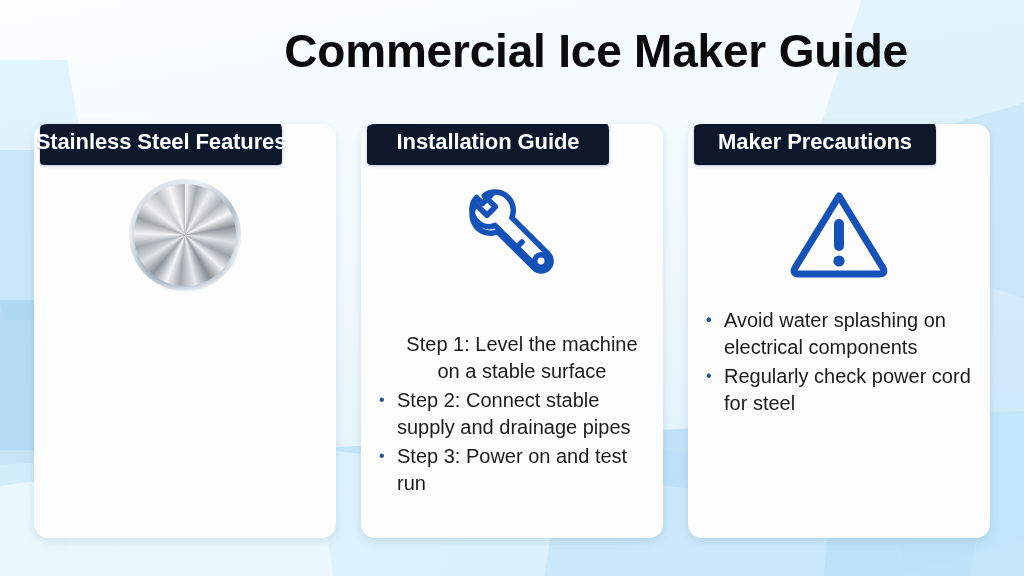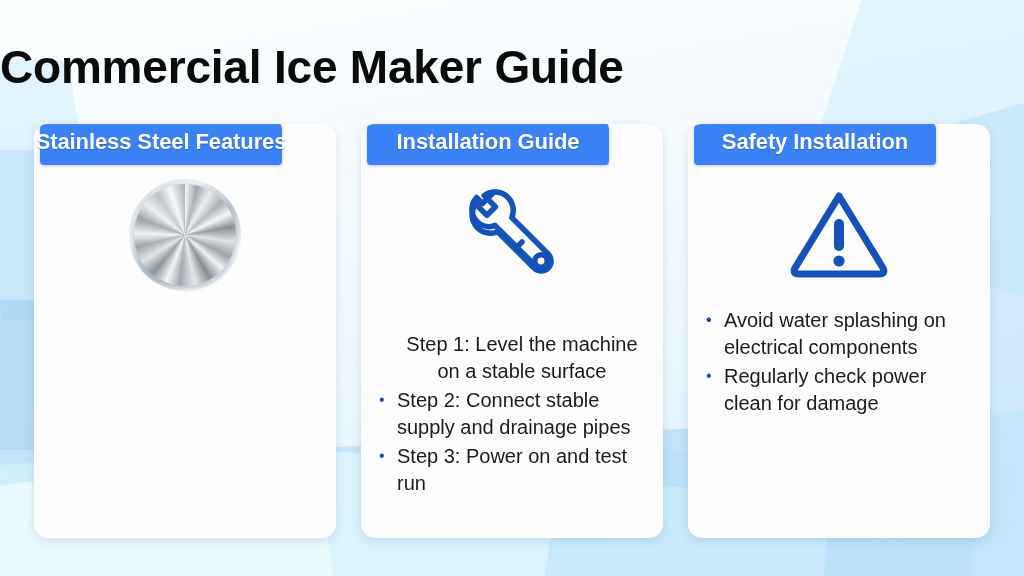--- a/index.html
+++ b/index.html
@@ -78,23 +78,23 @@
   .facet-i {
     right: 60px; bottom: -150px;
     width: 420px; height: 260px;
     background: rgba(186,224,247,0.5);
     transform: rotate(9deg);
   }
 
   
   #title {
     position: absolute;
-    left: 0; top: 40px;
+    left: 0; top: 24px;
     width: 908px;
-    text-align: left;
+    text-align: right;
     font-size: 46px;
     font-weight: bold;
     color: #0b0b0b;
     letter-spacing: -0.2px;
     font-family: "Liberation Sans Narrow", "Liberation Sans", sans-serif;
     font-stretch: condensed;
     white-space: nowrap;
     z-index: 5;
   }
 
@@ -113,21 +113,21 @@
   #card-1 { left: 34px; }
   #card-2 { left: 361px; }
   #card-3 { left: 688px; }
 
   .card-header {
     position: absolute;
     left: 6px;
     top: -6px;
     width: 242px;
     height: 47px;
-    background: #3b82f6;
+    background: #0f172a;
     border-radius: 12px 12px 4px 4px;
     display: flex;
     align-items: center;
     justify-content: center;
     box-shadow: 0 1px 3px rgba(20, 60, 140, 0.3);
   }
   .card-header-text {
     color: #ffffff;
     font-size: 22px;
     font-weight: bold;
@@ -283,39 +283,39 @@
         <li class="bullet-item hang-item">
           <span class="dot">•</span>
           <span>Step 3: Power on and test run</span>
         </li>
       </ul>
     </div>
   </div>
 
   <div class="card" id="card-3">
     <div class="card-header">
-      <span class="card-header-text">Safety Installation</span>
+      <span class="card-header-text">Maker Precautions</span>
     </div>
     <div class="card-icon">
       <svg width="106" height="96" viewBox="0 0 106 96">
         <path d="M53 9 L97 81 Q100 87 93 87 L13 87 Q6 87 9 81 Z" fill="none" stroke="#1452b8" stroke-width="7" stroke-linejoin="round"></path>
         <rect x="48" y="32" width="10" height="32" rx="5" fill="#1452b8"></rect>
         <circle cx="53" cy="74" r="5.6" fill="#1452b8"></circle>
       </svg>
     </div>
     <div class="card-body" id="body-3">
       <ul class="bullet-list">
         <li class="bullet-item hang-item">
           <span class="dot">•</span>
         </li>
         <li class="bullet-item hang-item">
           <span class="dot">•</span>
           <span>Avoid water splashing on electrical components</span>
         </li>
         <li class="bullet-item hang-item">
           <span class="dot">•</span>
-          <span>Regularly check power clean for damage</span>
+          <span>Regularly check power cord for steel</span>
         </li>
       </ul>
     </div>
   </div>
 
 </div>
 
 </body></html>

